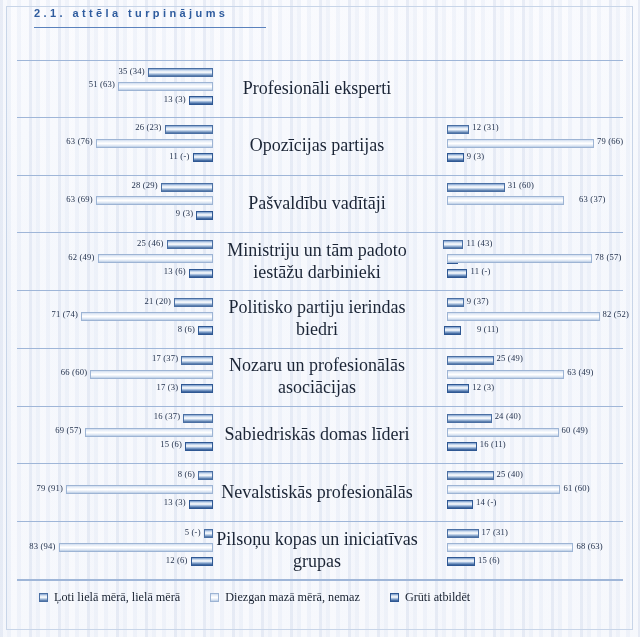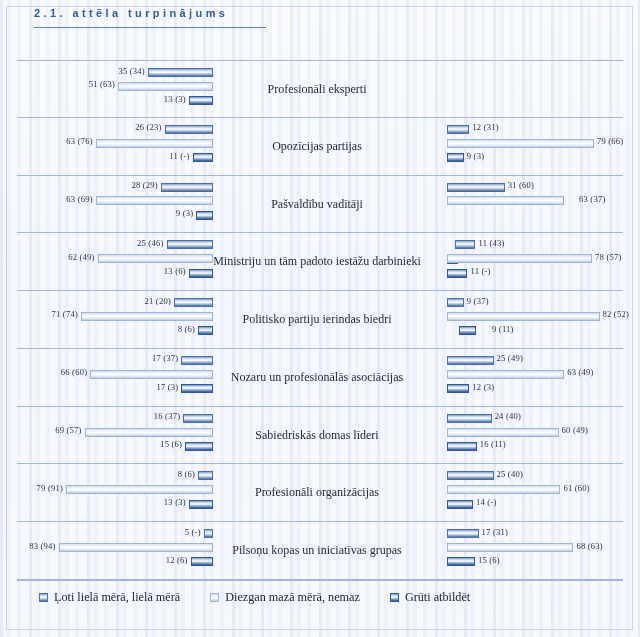--- a/index.html
+++ b/index.html
@@ -43,21 +43,21 @@
     position:relative;width:606px;
     border-bottom:1px solid #9fb6d8;
     box-sizing:border-box;
   }
   .grp.first{border-top:1px solid #9fb6d8;}
   .cat-label{
     position:absolute;left:190px;top:0;width:220px;height:100%;
     display:flex;align-items:center;justify-content:center;
     text-align:center;line-height:1.22;
     font-family:"Liberation Serif", serif;
-    font-size:12px;color:#1b2536;
+    font-size:18px;color:#1b2536;
     pointer-events:none;
   }
   
   .side{position:absolute;top:0;height:100%;}
   .side.left{left:0;width:196px;}
   .side.right{left:410px;width:196px;}
   .rowbar{
     position:absolute;height:9px;
   }
   .bar{
@@ -209,21 +209,21 @@
           <div class="rowbar" style="top: 20.9222px; right: 0px; width: 115.32px;">
             <div class="bar s1" style="width: 115.32px; right: 0px;"></div>
             <span class="vlabel l">62 (49)</span>
           </div>
           <div class="rowbar" style="top: 35.3667px; right: 0px; width: 24.18px;">
             <div class="bar s2" style="width: 24.18px; right: 0px;"></div>
             <span class="vlabel l">13 (6)</span>
           </div>
         </div>
         <div class="side right">
-          <div class="rowbar" style="top: 7.05556px; left: 28px; width: 20.46px;">
+          <div class="rowbar" style="top: 7.05556px; left: 16px; width: 20.46px;">
             <div class="bar s0" style="width: 20.46px; left: 0px;"></div>
             <span class="vlabel r">11 (43)</span>
           </div>
           <div class="rowbar" style="top: 20.9222px; left: 20px; width: 145.08px;">
             <div class="bar s1" style="width: 145.08px; left: 0px;"></div>
             <span class="vlabel r">78 (57)</span>
           </div>
           <div class="rowbar" style="top: 35.3667px; left: 20px; width: 20.46px;">
             <div class="bar s2" style="width: 20.46px; left: 0px;"></div>
             <span class="vlabel r">11 (-)</span>
@@ -248,21 +248,21 @@
         </div>
         <div class="side right">
           <div class="rowbar" style="top: 7.05556px; left: 20px; width: 16.74px;">
             <div class="bar s0" style="width: 16.74px; left: 0px;"></div>
             <span class="vlabel r">9 (37)</span>
           </div>
           <div class="rowbar" style="top: 20.9222px; left: 20px; width: 152.52px;">
             <div class="bar s1" style="width: 152.52px; left: 0px;"></div>
             <span class="vlabel r">82 (52)</span>
           </div>
-          <div class="rowbar" style="top: 35.3667px; left: 32px; width: 30px;">
+          <div class="rowbar" style="top: 35.3667px; left: 17px; width: 30px;">
             <div class="bar s2" style="width: 16.74px; left: 0px;"></div>
             <span class="vlabel r">9 (11)</span>
           </div>
         </div>
         <div class="cat-label">Politisko partiju ierindas biedri</div>
       </div>
       <div class="grp" style="height: 57.7778px;">
         <div class="side left">
           <div class="rowbar" style="top: 7.05556px; right: 0px; width: 31.62px;">
             <div class="bar s0" style="width: 31.62px; right: 0px;"></div>
@@ -346,21 +346,21 @@
           </div>
           <div class="rowbar" style="top: 20.9222px; left: 20px; width: 113.46px;">
             <div class="bar s1" style="width: 113.46px; left: 0px;"></div>
             <span class="vlabel r">61 (60)</span>
           </div>
           <div class="rowbar" style="top: 35.3667px; left: 20px; width: 26.04px;">
             <div class="bar s2" style="width: 26.04px; left: 0px;"></div>
             <span class="vlabel r">14 (-)</span>
           </div>
         </div>
-        <div class="cat-label">Profesionāli organizācijas</div>
+        <div class="cat-label">Nevalstiskās profesionālās</div>
       </div>
       <div class="grp" style="height: 57.7778px;">
         <div class="side left">
           <div class="rowbar" style="top: 7.05556px; right: 0px; width: 9.3px;">
             <div class="bar s0" style="width: 9.3px; right: 0px;"></div>
             <span class="vlabel l">5 (-)</span>
           </div>
           <div class="rowbar" style="top: 20.9222px; right: 0px; width: 154.38px;">
             <div class="bar s1" style="width: 154.38px; right: 0px;"></div>
             <span class="vlabel l">83 (94)</span>

